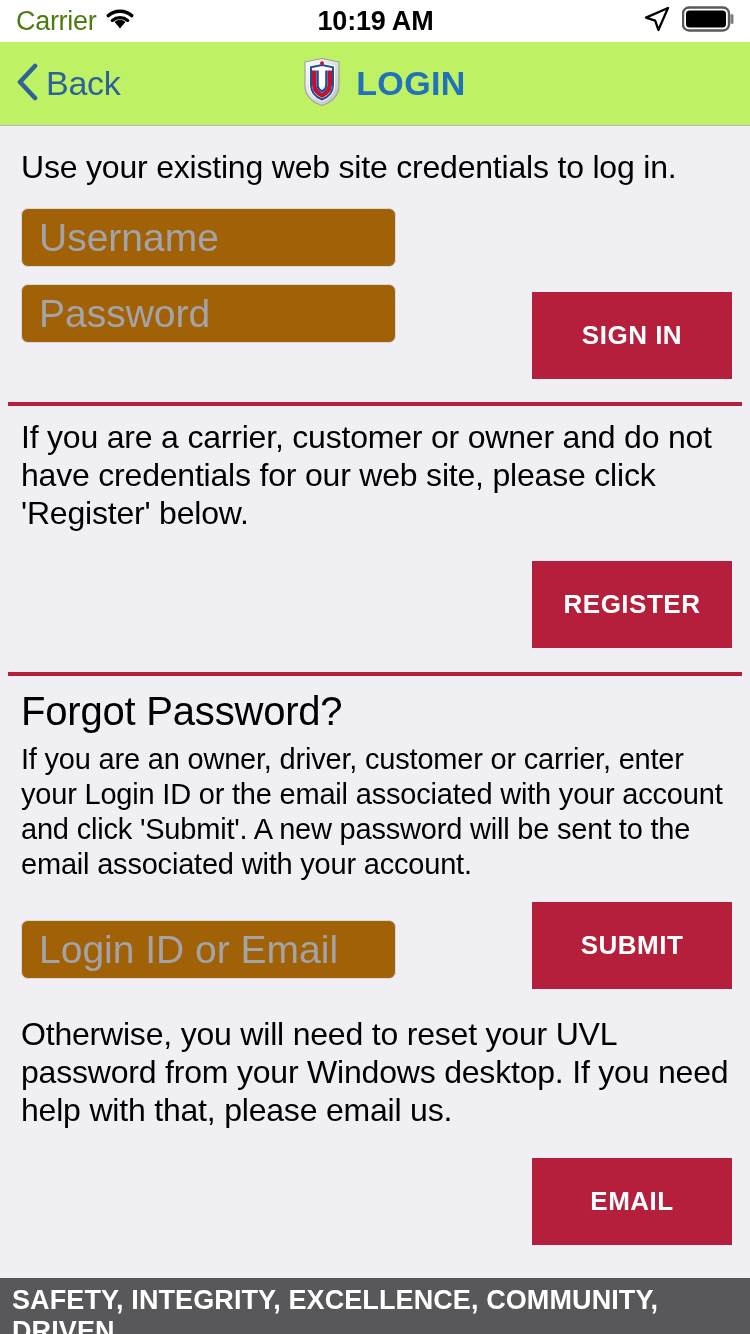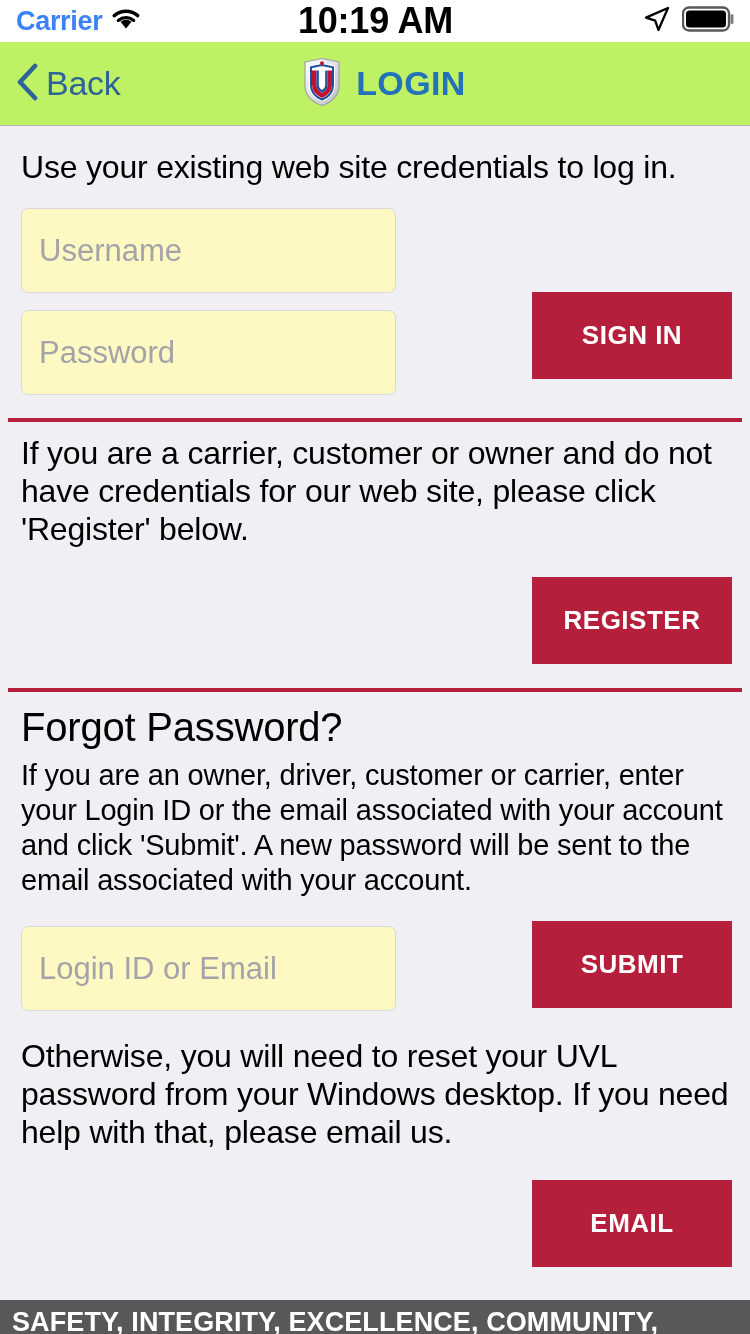--- a/index.html
+++ b/index.html
@@ -25,29 +25,28 @@
     padding: 0 14px 0 16px;
     position: relative;
   }
   .status-left {
     display: flex;
     align-items: center;
     gap: 9px;
   }
   .status-carrier {
     font-size: 27px;
-    color: #3b82f6;
+    color: #4d7c0f;
     letter-spacing: -0.3px;
-    font-weight: bold;
   }
   .status-center {
     position: absolute;
     left: 1px; right: 0;
     text-align: center;
-    font-size: 36px;
+    font-size: 27px;
     font-weight: bold;
     color: #000;
     letter-spacing: -0.2px;
     pointer-events: none;
   }
   .status-right {
     margin-left: auto;
     display: flex;
     align-items: center;
     gap: 11px;
@@ -114,26 +113,26 @@
   .heading-text {
     font-size: 32px;
     line-height: 38px;
     color: #000000;
     letter-spacing: -0.2px;
   }
 
   
   .text-input {
     width: 375px;
-    height: 85px;
-    background: #fef9c3;
+    height: 59px;
+    background: #a16207;
     border: 1px solid #d8d8dd;
     border-radius: 7px;
     font-family: "Liberation Sans", sans-serif;
-    font-size: 31px;
+    font-size: 39px;
     color: #000;
     padding: 0 17px;
     outline: none;
   }
   .text-input::placeholder {
     color: #a3a3a8;
   }
 
   
   .red-button {

